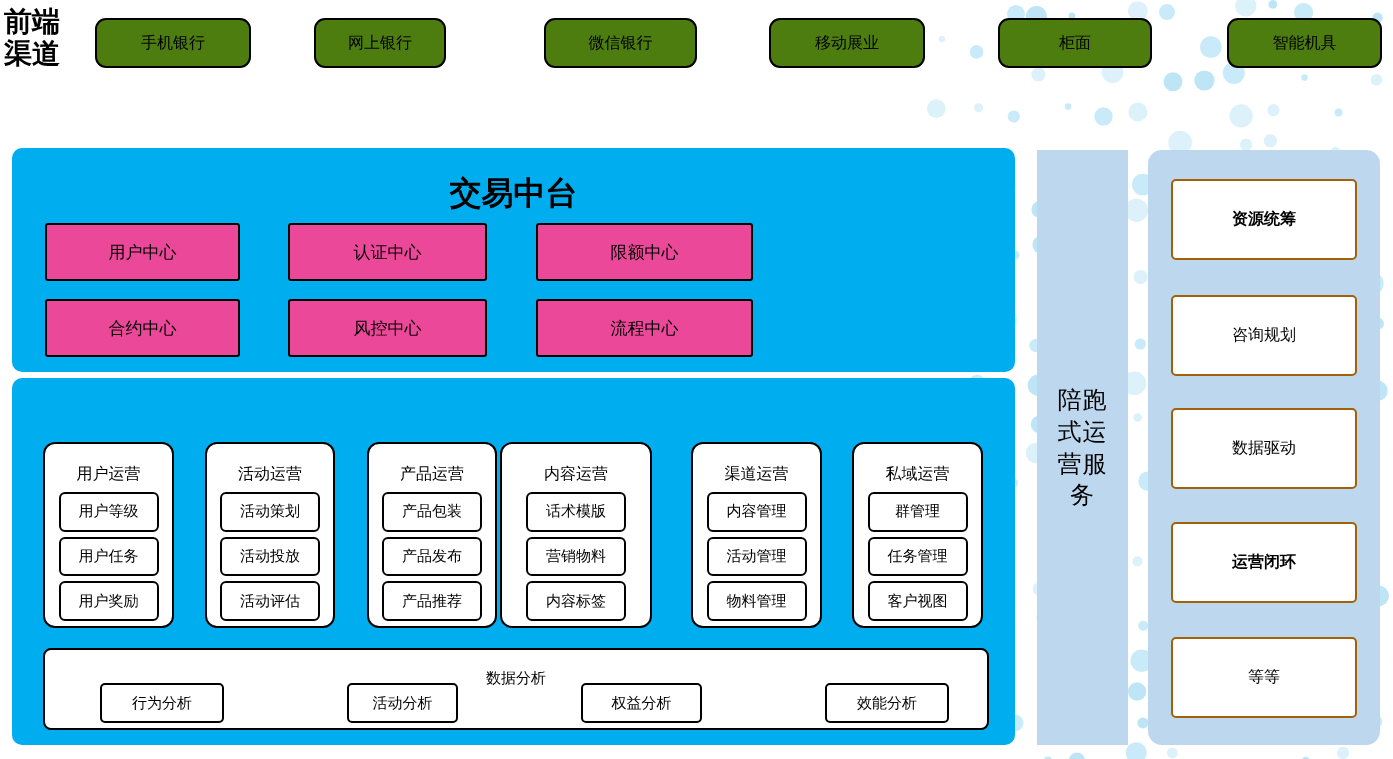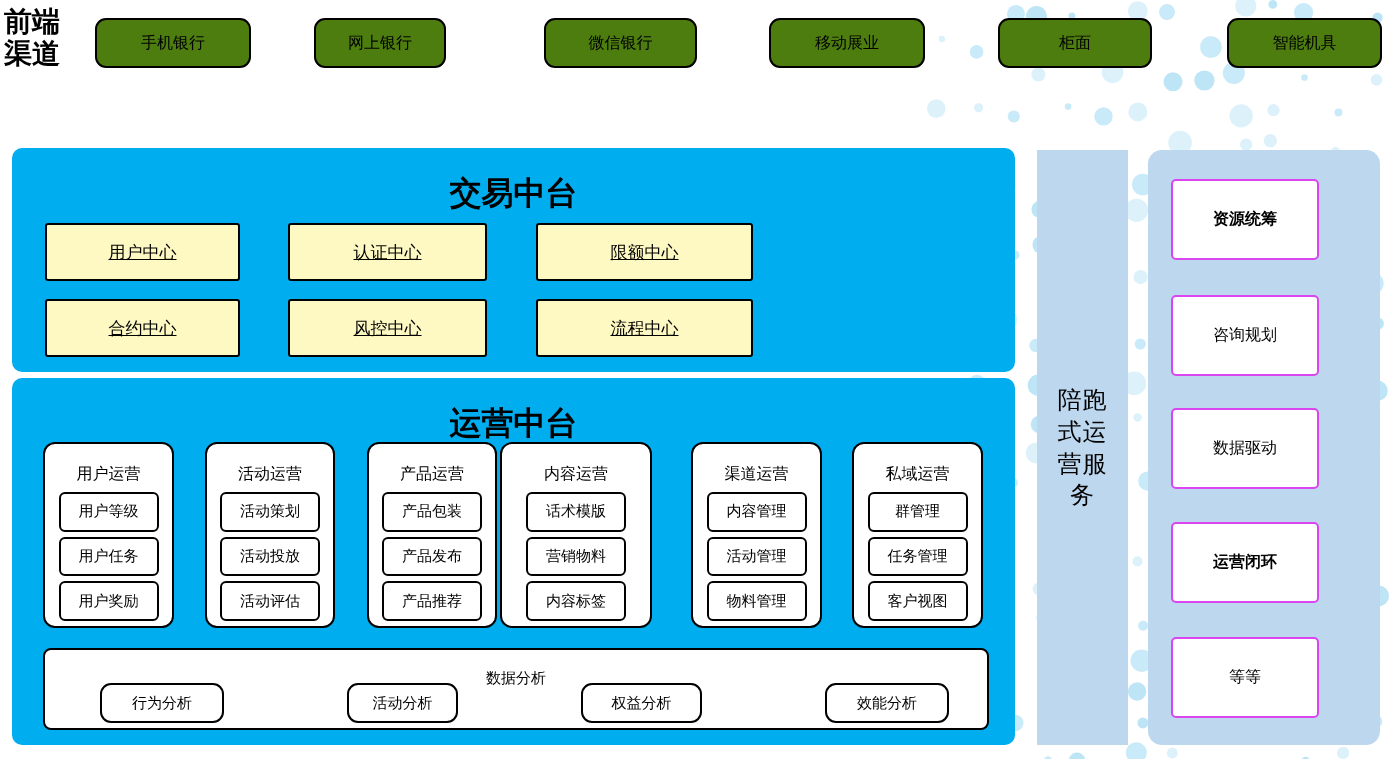--- a/index.html
+++ b/index.html
@@ -37,24 +37,23 @@
     background: var(--accent-cyan, #00AEEF); border-radius:10px;
   }
   .sec-trade { top:148px; height:224px; }
   .sec-ops   { top:378px; height:367px; }
   .sec-title {
     text-align:center; padding-top:24px;
     font-family:"Liberation Serif", serif; font-weight:bold; font-size:32px;
   }
 
   .tbox {
-    position:absolute; height:58px; background:#fef9c3; border:2px solid #000;
+    position:absolute; height:58px; background:#ec4899; border:2px solid #000;
     border-radius:3px; display:flex; align-items:center; justify-content:center;
     font-size:17px;
-    text-decoration:underline;
   }
   .t1{left:33px;top:75px;width:195px}.t2{left:276px;top:75px;width:199px}.t3{left:524px;top:75px;width:217px}
   .t4{left:33px;top:151px;width:195px}.t5{left:276px;top:151px;width:199px}.t6{left:524px;top:151px;width:217px}
   .tscenario{left:790px;top:74px;width:184px;height:135px;border-radius:8px;}
 
   .opcol {
     position:absolute; top:64px; height:186px; background:#fff;
     border:2px solid #000; border-radius:12px;
     display:flex; flex-direction:column; align-items:center; padding-top:6px;
   }
@@ -66,39 +65,39 @@
     display:flex; align-items:center; justify-content:center; font-size:15px; margin-bottom:5px;
   }
 
   .da {
     position:absolute; left:31px; top:270px; width:946px; height:82px;
     background:#fff; border:2px solid #000; border-radius:8px;
   }
   .da-title{ text-align:center; font-size:15px; padding-top:19px; }
   .dabox{
     position:absolute; top:33px; height:40px; background:#fff; border:2px solid #000;
-    border-radius:11px; display:flex; align-items:center; justify-content:center; font-size:15px;
+    border-radius:5px; display:flex; align-items:center; justify-content:center; font-size:15px;
   }
   .d1{left:55px;width:124px}.d2{left:302px;width:111px}.d3{left:536px;width:121px}.d4{left:780px;width:124px}
 
   .sidebar {
     position:absolute; left:1037px; top:150px; width:91px; height:595px; z-index:1;
     background: var(--light-blue, #BDD7EE);
     display:flex; align-items:center; justify-content:center;
   }
   .sidebar-text{ width:58px; font-size:24px; line-height:1.32; text-align:center;
     font-weight:500; letter-spacing:1px; word-break:break-all; }
 
   .panel {
     position:absolute; left:1148px; top:150px; width:232px; height:595px; z-index:1;
     background: var(--light-blue, #BDD7EE); border-radius:14px;
   }
   .pbox{
-    position:absolute; left:23px; width:148px; height:81px; background:#fff;
-    border:2px solid #d946ef; border-radius:5px;
+    position:absolute; left:23px; width:186px; height:81px; background:#fff;
+    border:2px solid #a16207; border-radius:5px;
     display:flex; align-items:center; justify-content:center; font-size:16px;
   }
   .p1{top:29px}.p2{top:145px}.p3{top:258px}.p4{top:372px}.p5{top:487px}
   .pbox.bold{font-weight:bold;}
 </style>
 </head>
 <body>
 
 <div id="canvas">
 
@@ -294,21 +293,20 @@
     <div class="sec-title">交易中台</div>
     <div class="tbox t1">用户中心</div>
     <div class="tbox t2">认证中心</div>
     <div class="tbox t3">限额中心</div>
     <div class="tbox t4">合约中心</div>
     <div class="tbox t5">风控中心</div>
     <div class="tbox t6">流程中心</div>
   </div>
 
   <div class="section sec-ops">
-    <div class="sec-title">运营中台</div>
 
     <div class="opcol c1">
       <div class="opcol-title">用户运营</div>
       <div class="opitem">用户等级</div>
       <div class="opitem">用户任务</div>
       <div class="opitem">用户奖励</div>
     </div>
     <div class="opcol c2">
       <div class="opcol-title">活动运营</div>
       <div class="opitem">活动策划</div>

